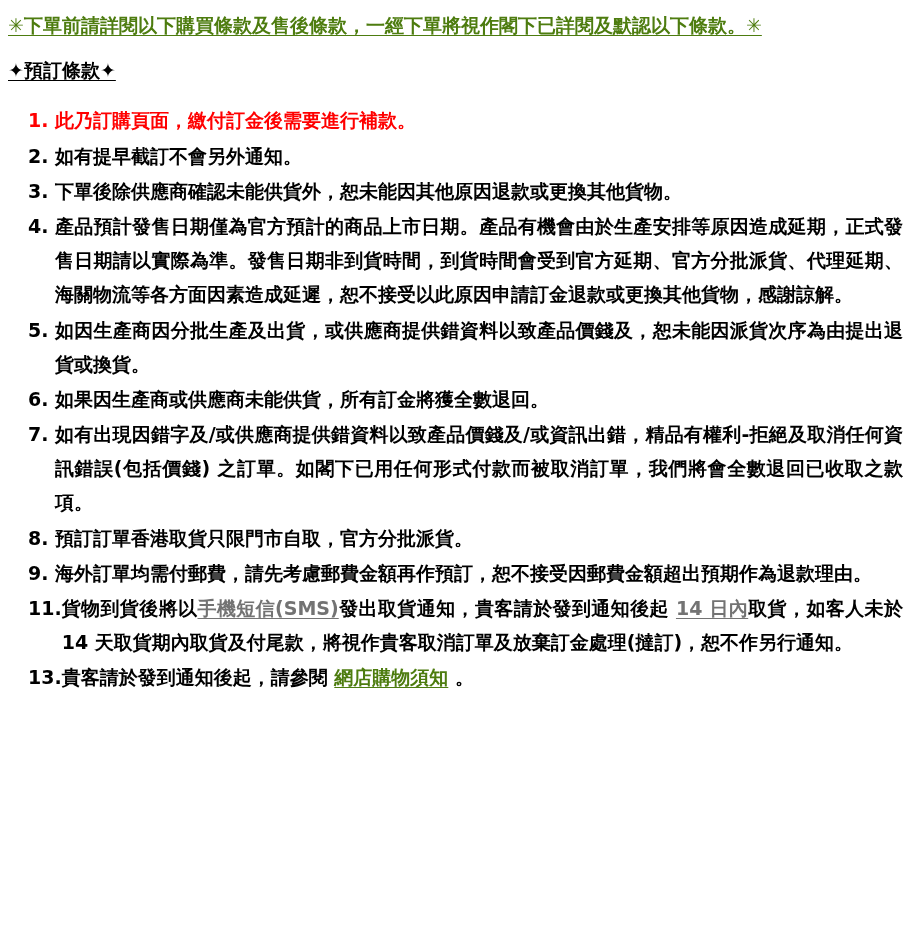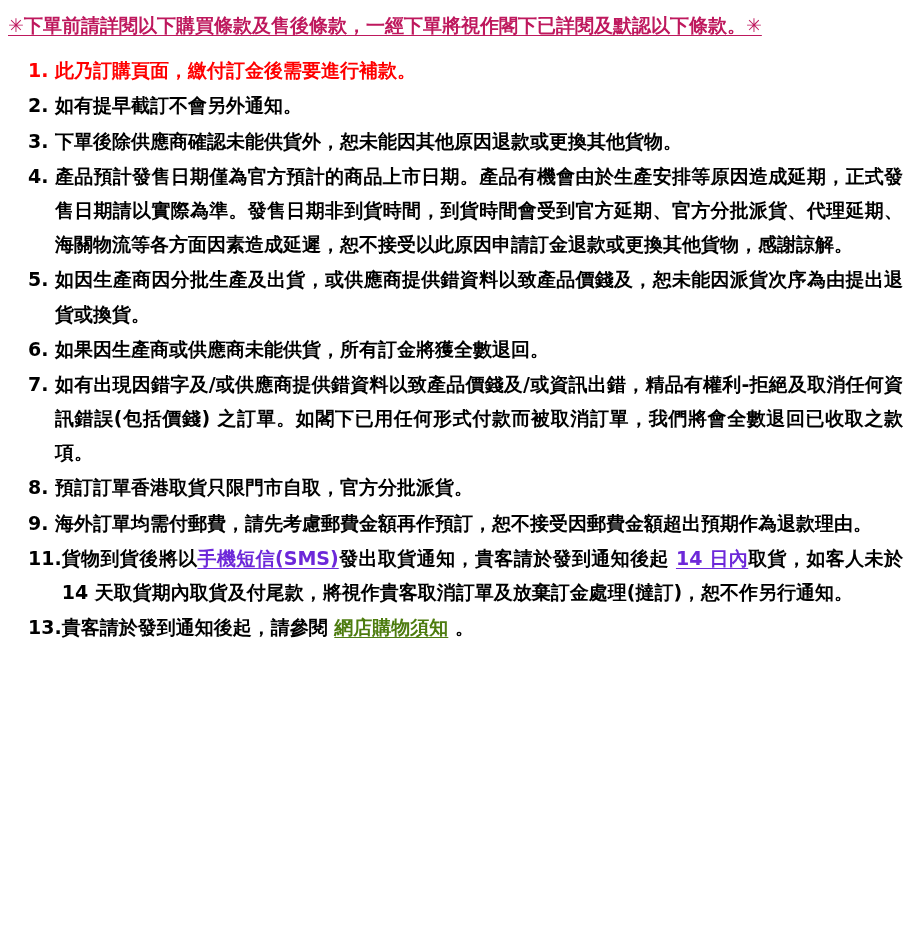--- a/index.html
+++ b/index.html
@@ -12,21 +12,21 @@
     height: 948px;
     overflow: hidden;
     font-family: "DejaVu Sans", "Liberation Sans", sans-serif;
     font-weight: 700;
     color: #000000;
   }
   .content {
     padding: 8px 10px 0 8px;
   }
   .notice {
-    color: #be185d;
+    color: #4d7c0f;
     font-size: 19px;
     line-height: 1.8;
     text-decoration: underline;
     text-underline-offset: 3px;
     margin: 0 0 11px 0;
     white-space: nowrap;
   }
   .section-title {
     color: #000000;
     font-size: 19px;
@@ -54,38 +54,41 @@
     margin-left: 20px;
     white-space: nowrap;
   }
   ol.terms .txt {
     flex: 1;
     text-align: justify;
     text-justify: inter-ideograph;
   }
   li.red { color: #ff0000; }
   .hl {
-    color: #6d28d9;
+    color: #737373;
     text-decoration: underline;
     text-underline-offset: 3px;
   }
   a.link {
     color: #4d7c0f;
     text-decoration: underline;
     text-underline-offset: 3px;
     cursor: pointer;
   }
 </style>
 </head>
 <body>
 
 <div class="content">
 
   <div class="notice">✳下單前請詳閱以下購買條款及售後條款，一經下單將視作閣下已詳閱及默認以下條款。✳</div>
 
+  <div class="title-row">
+    <span class="section-title">✦預訂條款✦</span>
+  </div>
 
   <ol class="terms">
 
     <li class="red">
       <span class="num">1.</span>
       <span class="txt">此乃訂購頁面，繳付訂金後需要進行補款。</span>
     </li>
 
     <li>
       <span class="num">2.</span>

